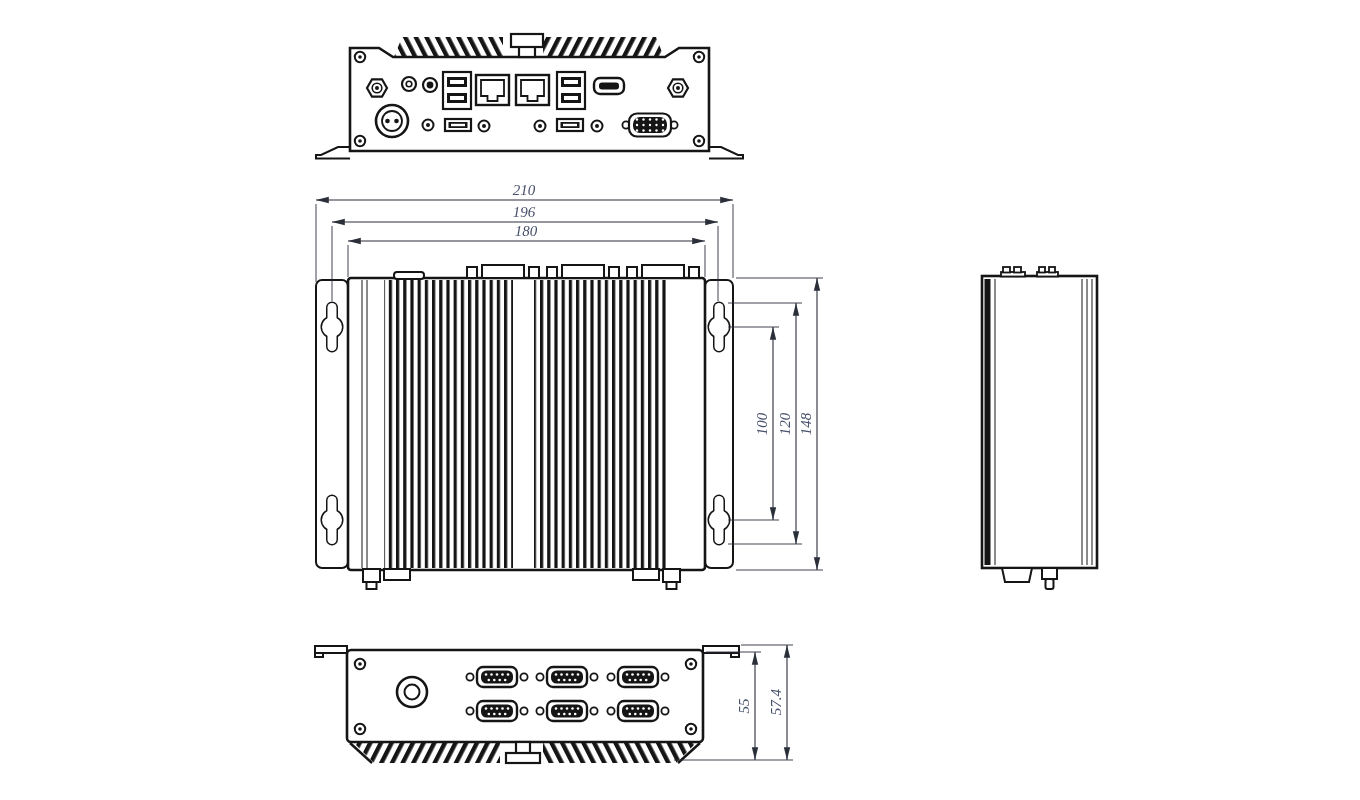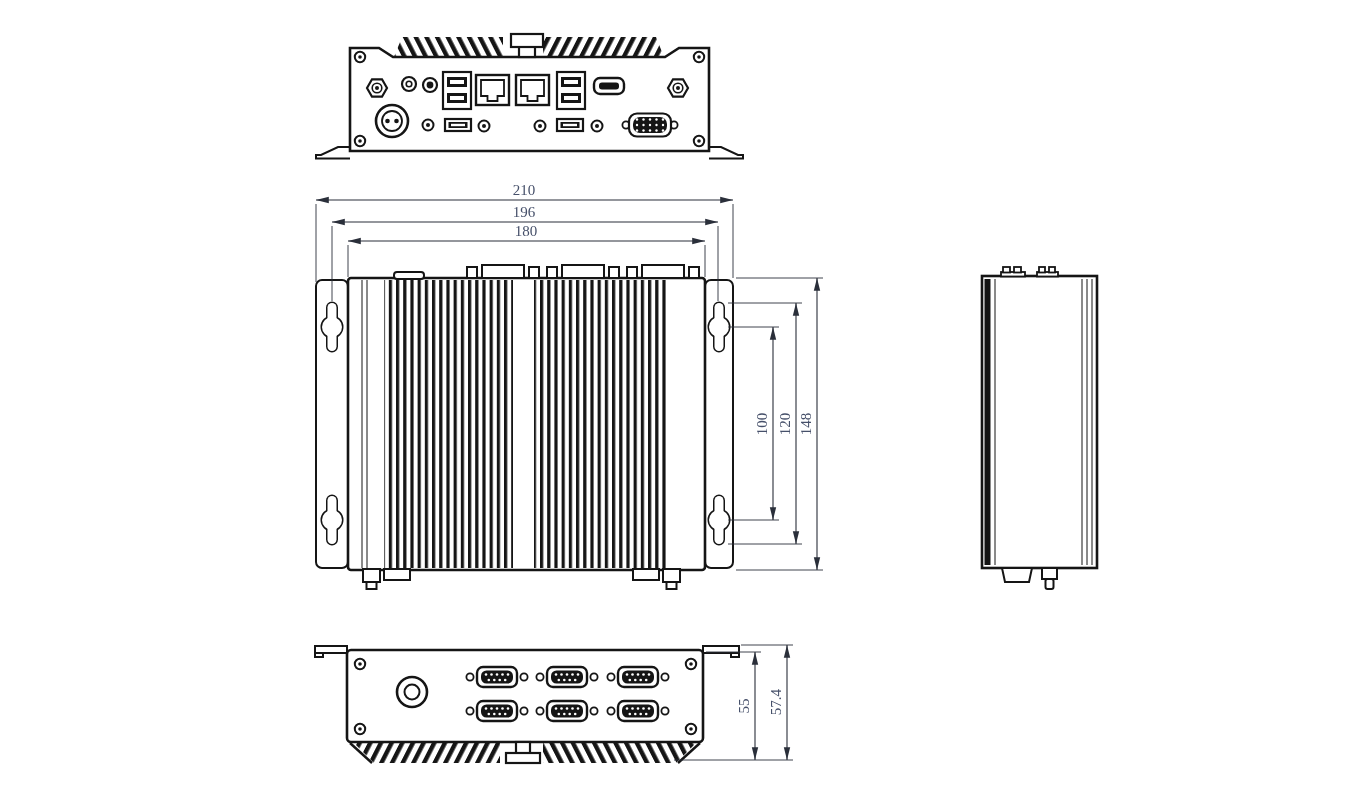--- a/index.html
+++ b/index.html
@@ -1,17 +1,17 @@
 <!DOCTYPE html>
 <html><head>
 <meta charset="utf-8">
 <style>
   html,body{margin:0;padding:0;background:#ffffff;}
   .stage{position:relative;width:1360px;height:800px;background:#ffffff;overflow:hidden;
-         font-family:"Liberation Serif", serif;}
+         font-family:"Liberation Serif", serif;font-style:italic;}
   svg{display:block;}
   text.dim{font-family:"Liberation Serif", serif;font-size:15px;fill:#46506a;}
   .ln{stroke:#151515;fill:none;}
   .thin{stroke:#151515;stroke-width:1;fill:none;}
   .dimline{stroke:#2a2f3a;stroke-width:1.1;fill:none;}
   .extline{stroke:#2a2f3a;stroke-width:0.9;fill:none;}
 </style>
 </head>
 <body>
 

